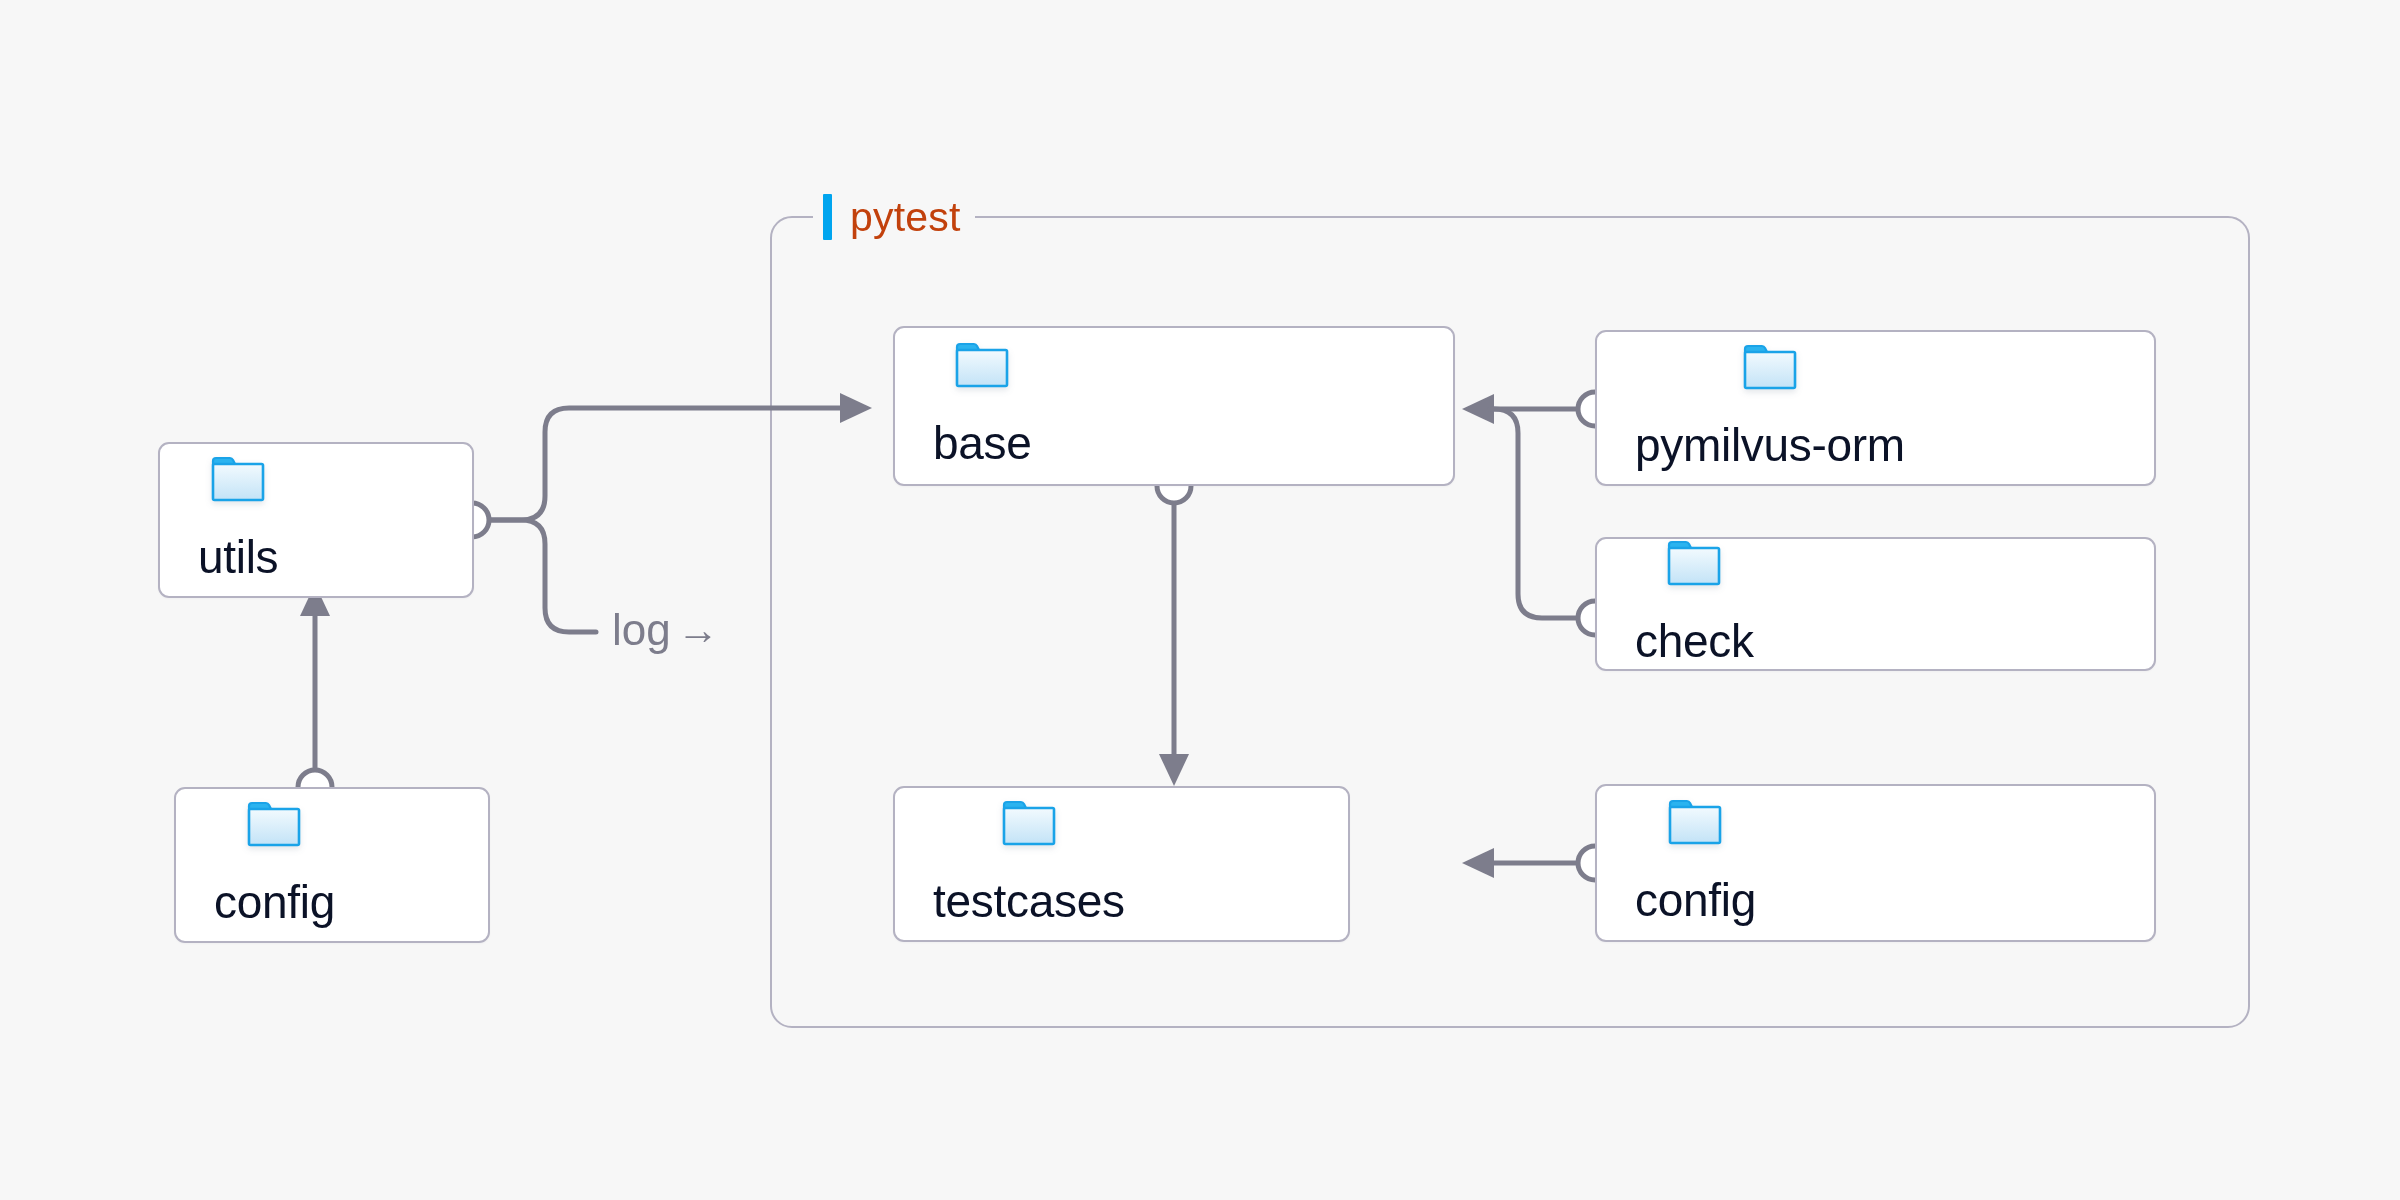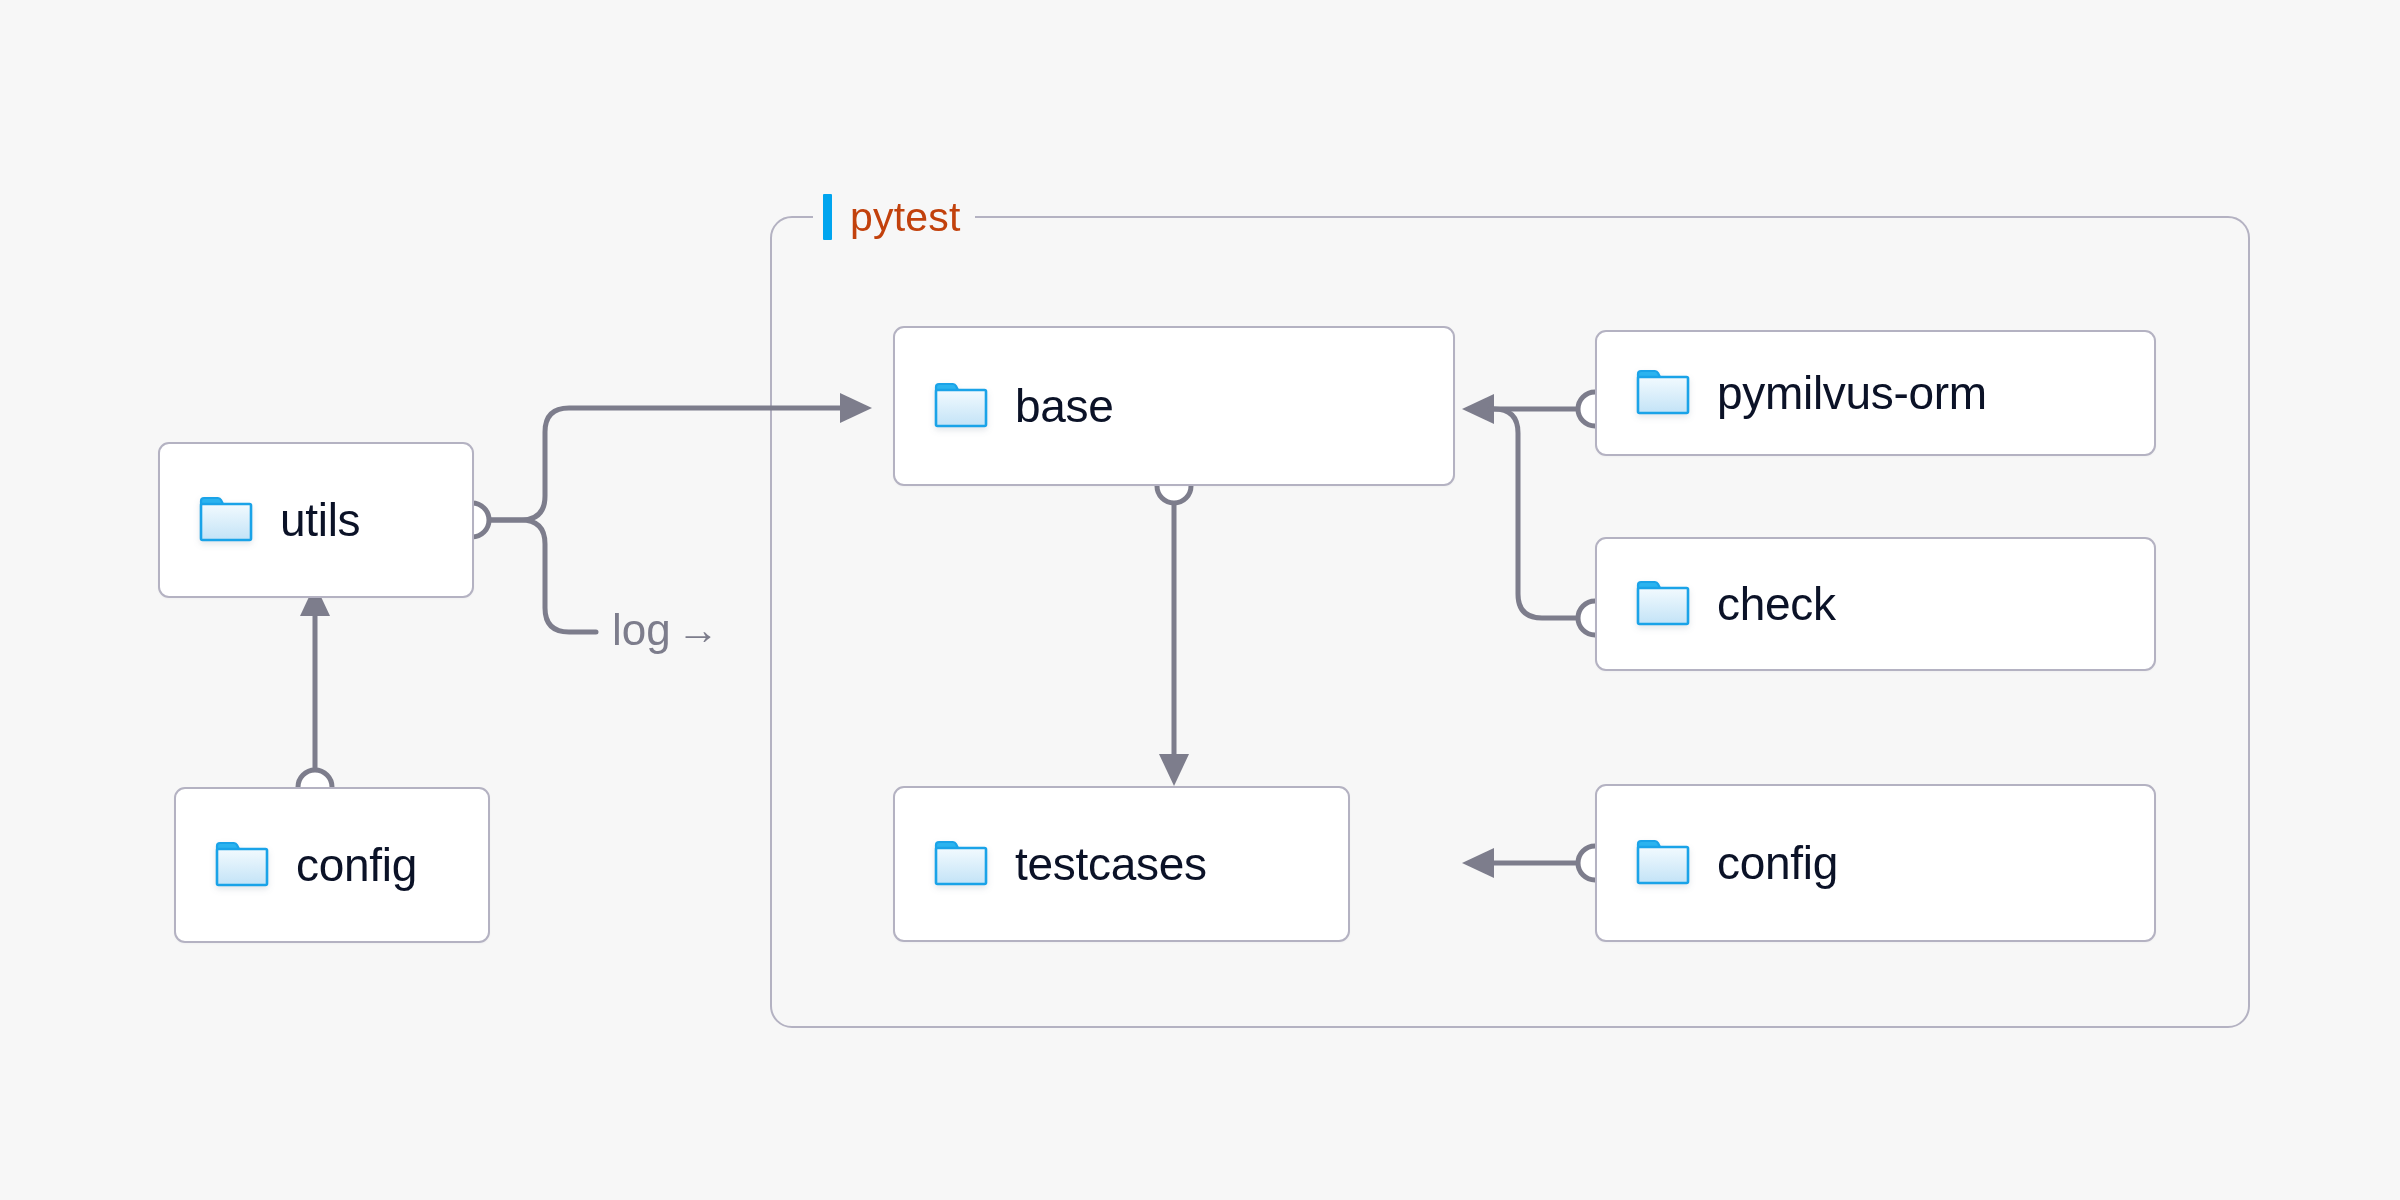--- a/index.html
+++ b/index.html
@@ -58,20 +58,21 @@
     display: flex;
     align-items: center;
     z-index: 5;
     box-shadow: 0 1px 2px rgba(30,30,50,0.03);
   }
   .node-inner {
     display: flex;
     align-items: center;
     gap: 26px;
     padding-left: 38px;
+    flex-direction: column;
   }
   .node-label {
     font-size: 46px;
     color: #0b1227;
     white-space: nowrap;
     letter-spacing: -0.3px;
   }
   .folder-icon {
     flex: 0 0 auto;
     width: 56px;
@@ -226,21 +227,21 @@
   <div class="node" style="left:893px; top:786px; width:457px; height:156px;">
     <div class="node-inner">
       <svg class="folder-icon" viewBox="0 0 56 48">
         <path d="M3,9 L3,5 Q3,2 6,2 L20,2 Q22,2 23,4 L25,8 L3,8 Z" fill="#2bb3ef" stroke="#1aa3e8" stroke-width="2.2" stroke-linejoin="round"></path>
         <rect x="3" y="8" width="50" height="36" rx="1.5" fill="url(#folderGrad)" stroke="#1aa3e8" stroke-width="2.6"></rect>
       </svg>
       <span class="node-label">testcases</span>
     </div>
   </div>
 
-  <div class="node" style="left:1595px; top:330px; width:561px; height:126px;">
+  <div class="node" style="left:1595px; top:330px; width:561px; height:156px;">
     <div class="node-inner">
       <svg class="folder-icon" viewBox="0 0 56 48">
         <path d="M3,9 L3,5 Q3,2 6,2 L20,2 Q22,2 23,4 L25,8 L3,8 Z" fill="#2bb3ef" stroke="#1aa3e8" stroke-width="2.2" stroke-linejoin="round"></path>
         <rect x="3" y="8" width="50" height="36" rx="1.5" fill="url(#folderGrad)" stroke="#1aa3e8" stroke-width="2.6"></rect>
       </svg>
       <span class="node-label">pymilvus-orm</span>
     </div>
   </div>
 
   <div class="node" style="left:1595px; top:537px; width:561px; height:134px;">

